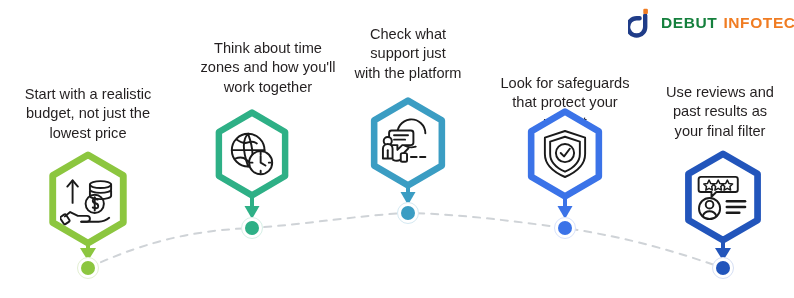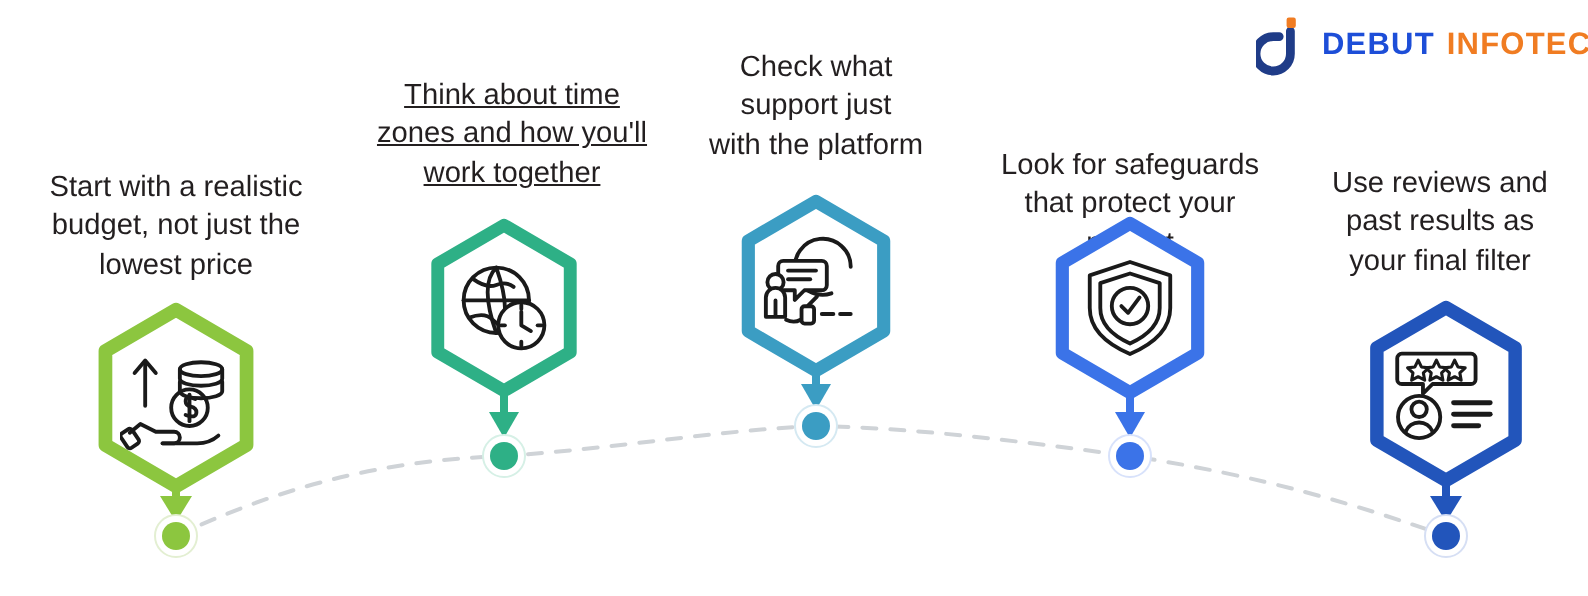--- a/index.html
+++ b/index.html
@@ -36,21 +36,21 @@
     flex: 0 0 auto;
   }
   #logo .wordmark {
     display: flex;
     align-items: baseline;
     gap: 6px;
     font-size: 15.5px;
     font-weight: bold;
     letter-spacing: 0.6px;
   }
-  #logo .w-debut { color: #1d4ed8; }
+  #logo .w-debut { color: #15803d; }
   #logo .w-infotech { color: #F07C22; }
 
   
   #arc {
     position: absolute;
     left: 0;
     top: 0;
     width: 794px;
     height: 298px;
     pointer-events: none;
@@ -137,21 +137,21 @@
         </g>
       </svg>
     </div>
 
     <div class="node" style="left:77px; top:257px; width:22px; height:22px; border:1.5px solid #E3EFD2;">
       <span class="core" style="width:14px; height:14px; background:#8CC63F;"></span>
     </div>
   </div>
 
   <div class="step">
-    <div class="caption" style="left:160px; top:39px; width:192px;text-decoration:underline;">Think about time
+    <div class="caption" style="left:172px; top:39px; width:192px;">Think about time
 zones and how you'll
 work together</div>
 
     <svg class="stem" style="left:240px; top:188px;" width="24" height="34" viewBox="0 0 24 34">
       <line x1="12" y1="0" x2="12" y2="20" stroke="#2EB086" stroke-width="4"></line>
       <polygon points="4.5,18 19.5,18 12,31" fill="#2EB086"></polygon>
     </svg>
 
     <div class="hex-wrap" style="left:206px; top:108px;">
       <svg class="hex" width="92" height="92" viewBox="0 0 100 100">

